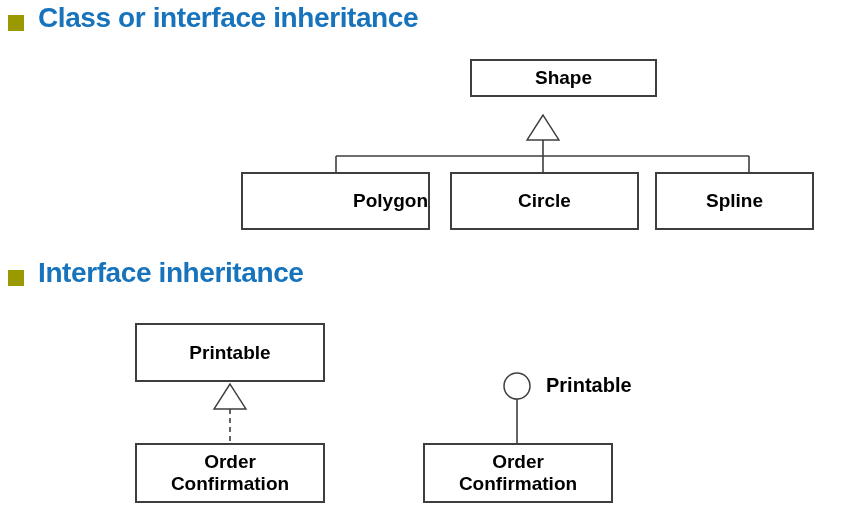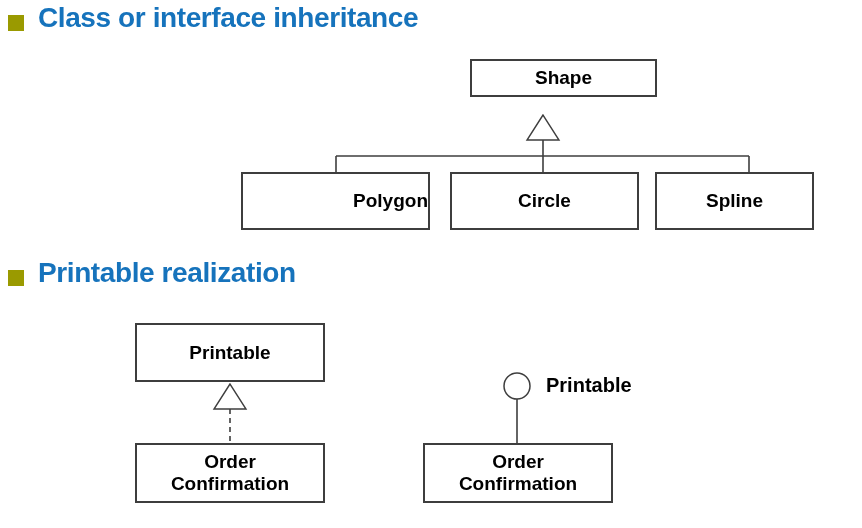--- a/index.html
+++ b/index.html
@@ -72,21 +72,21 @@
     <span>Polygon</span>
   </div>
   <div class="uml-box" style="left:450px;top:172px;width:189px;height:58px;">
     <span>Circle</span>
   </div>
   <div class="uml-box" style="left:655px;top:172px;width:159px;height:58px;">
     <span>Spline</span>
   </div>
 
   <span class="bullet" style="left:8px;top:270px;"></span>
-  <div class="heading-text" style="top:258px;">Printable realization</div>
+  <div class="heading-text" style="top:258px;">Interface inheritance</div>
 
   <div class="uml-box" style="left:135px;top:323px;width:190px;height:59px;">
     <span>Printable</span>
   </div>
   <div class="uml-box" style="left:135px;top:443px;width:190px;height:60px;">
     <span>Order</span>
     <span>Confirmation</span>
   </div>
 
   <div class="lollipop-label" style="left:546px;top:374px;">Printable</div>

